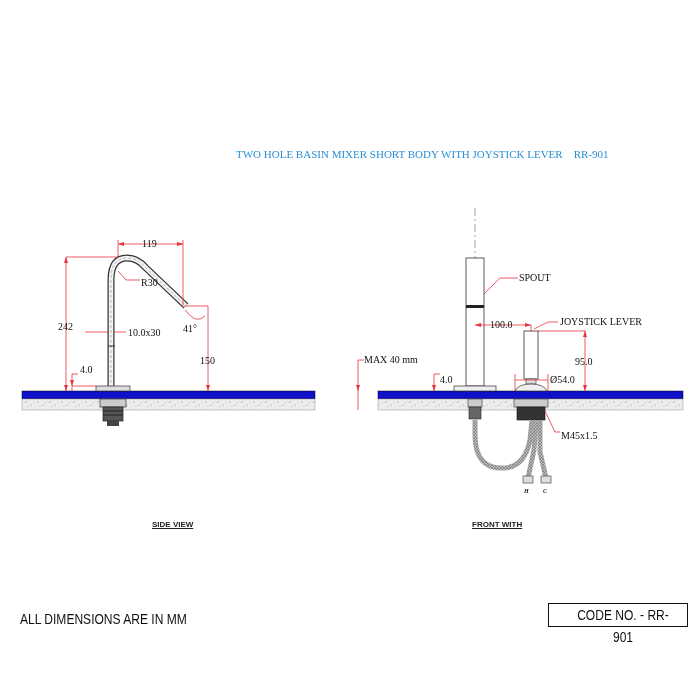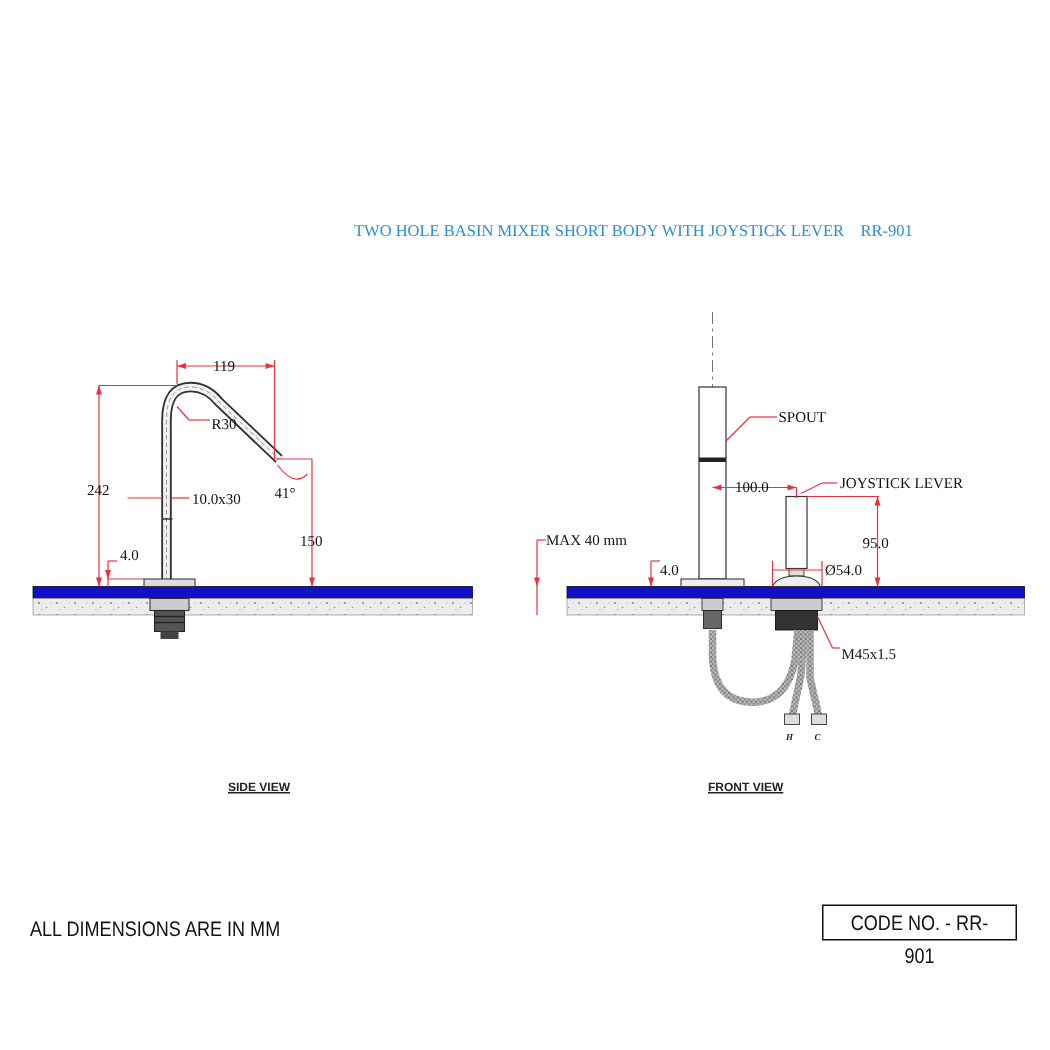--- a/index.html
+++ b/index.html
@@ -2,21 +2,21 @@
 <html><head>
 <meta charset="utf-8">
 <style>
   html, body { margin:0; padding:0; background:#ffffff; }
   body { width:700px; height:700px; position:relative; overflow:hidden; font-family:"Liberation Serif", serif; }
   .title { position:absolute; left:236px; top:148px; font-family:"Liberation Serif", serif; font-size:11px; color:#2a8fd6; white-space:pre; letter-spacing:0px; }
   svg { position:absolute; left:0; top:0; }
   .dim { font-family:"Liberation Serif", serif; font-size:10px; fill:#111; }
   .view-label { position:absolute; font-family:"Liberation Sans", sans-serif; font-size:8px; font-weight:bold; color:#222; text-decoration:underline; }
   .note { position:absolute; left:20px; top:611px; font-family:"Liberation Sans", sans-serif; font-size:14px; color:#111; transform:scaleX(0.86); transform-origin:left; }
-  .code { position:absolute; left:548px; top:603px; width:128px; height:22px; border:1px solid #111; font-family:"Liberation Sans", sans-serif; font-size:14px; color:#111; line-height:22px; text-align:center; }
+  .code { position:absolute; left:548px; top:603px; width:128px; height:22px; border:1px solid #111; font-family:"Liberation Sans", sans-serif; font-size:14px; color:#111; line-height:22px; text-align:center;padding-left:10px; }
   .code span { display:inline-block; transform:scaleX(0.86); }
 </style>
 </head>
 <body>
 
 <div class="title">TWO HOLE BASIN MIXER SHORT BODY WITH JOYSTICK LEVER    RR-901</div>
 
 <svg width="700" height="700" viewBox="0 0 700 700">
   <defs>
     <pattern id="stone" width="12" height="8" patternUnits="userSpaceOnUse">
@@ -143,16 +143,16 @@
     <text class="dim" x="490" y="328">100.0</text>
     <text class="dim" x="575" y="365">95.0</text>
     <text class="dim" x="550" y="383">Ø54.0</text>
     <text class="dim" x="364" y="363">MAX 40 mm</text>
     <text class="dim" x="440" y="383">4.0</text>
     <text class="dim" x="561" y="439">M45x1.5</text>
   </g>
 </svg>
 
 <div class="view-label" style="left:152px; top:520px;">SIDE VIEW</div>
-<div class="view-label" style="left:472px; top:520px;">FRONT VIEW</div>
+<div class="view-label" style="left:472px; top:520px;">FRONT WITH</div>
 
 <div class="note">ALL DIMENSIONS ARE IN MM</div>
 <div class="code"><span>CODE NO. - RR-901</span></div>
 
 </body></html>

